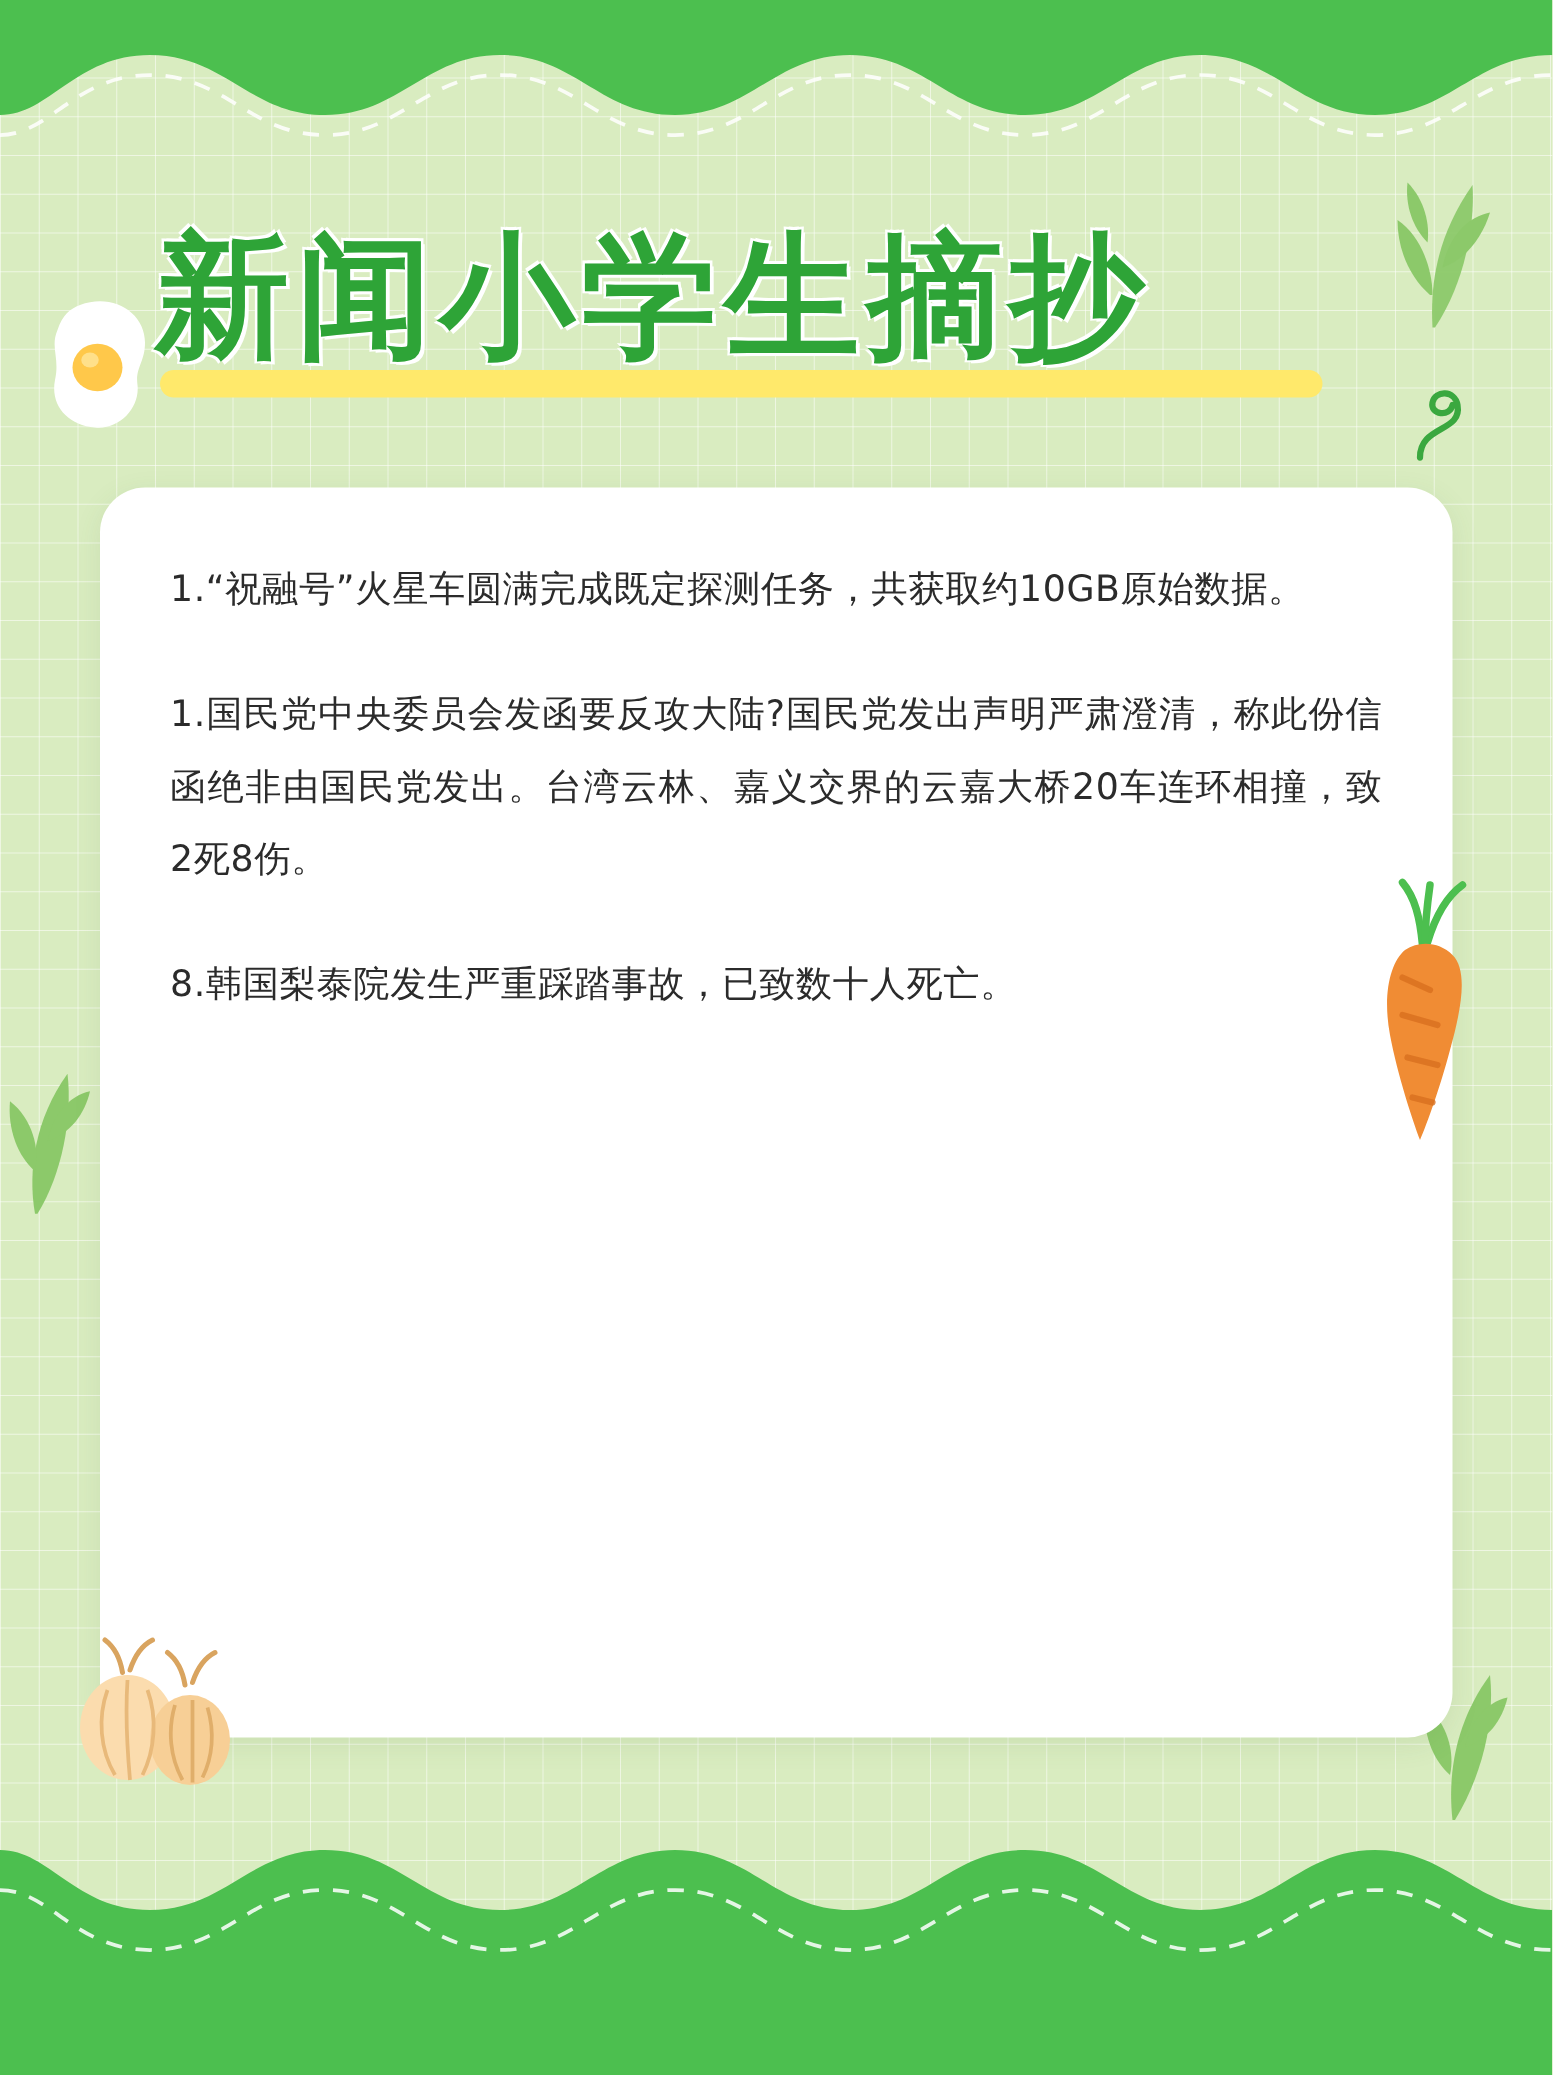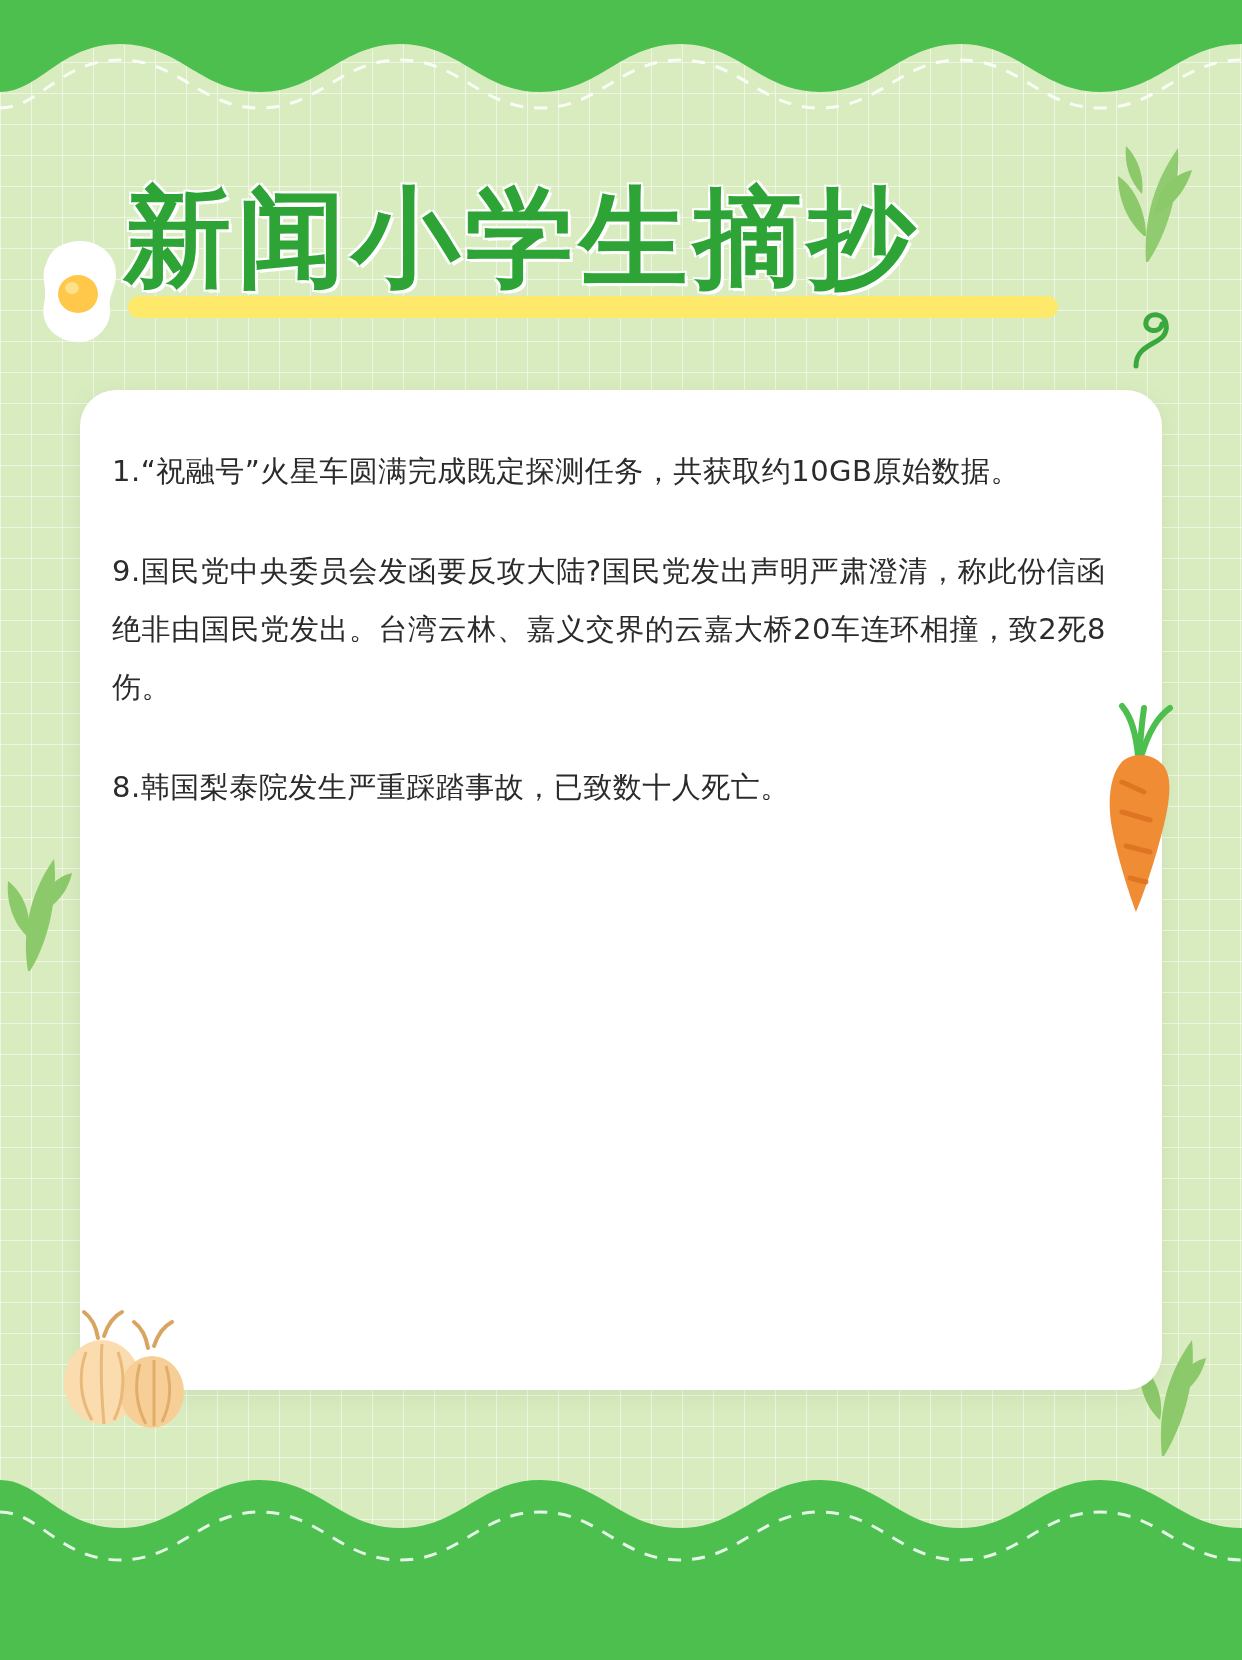--- a/index.html
+++ b/index.html
@@ -83,21 +83,21 @@
     left: 80px;
     top: 390px;
     width: 1082px;
     height: 1000px;
     background: #ffffff;
     border-radius: 36px;
     box-shadow: 0 6px 22px rgba(80,120,60,0.10);
     z-index: 3;
   }
   .card-inner {
-    padding: 52px 56px 40px 32px;
+    padding: 52px 56px 40px 56px;
     box-sizing: border-box;
   }
   .news-item {
     font-family: "DejaVu Sans", "Liberation Sans", sans-serif;
     font-size: 29px;
     line-height: 58px;
     color: #2b2b2b;
     margin: 0 0 42px 0;
     letter-spacing: 0.5px;
     text-align: justify;
@@ -265,18 +265,18 @@
         <path d="M88,62 C82,82 84,104 94,122"></path>
         <path d="M102,58 C102,82 102,104 102,124"></path>
         <path d="M114,64 C120,84 118,104 110,120"></path>
       </g>
     </svg>
   </div>
 
   <div class="card">
     <div class="card-inner">
       <p class="news-item">1.“祝融号”火星车圆满完成既定探测任务，共获取约10GB原始数据。</p>
-      <p class="news-item">9.国民党中央委员会发函要反攻大陆?国民党发出声明严肃澄清，称此份信函绝非由国民党发出。台湾云林、嘉义交界的云嘉大桥20车连环相撞，致2死8伤。</p>
+      <p class="news-item">1.国民党中央委员会发函要反攻大陆?国民党发出声明严肃澄清，称此份信函绝非由国民党发出。台湾云林、嘉义交界的云嘉大桥20车连环相撞，致2死8伤。</p>
       <p class="news-item">8.韩国梨泰院发生严重踩踏事故，已致数十人死亡。</p>
     </div>
   </div>
 
 </div>
 
 </body></html>

